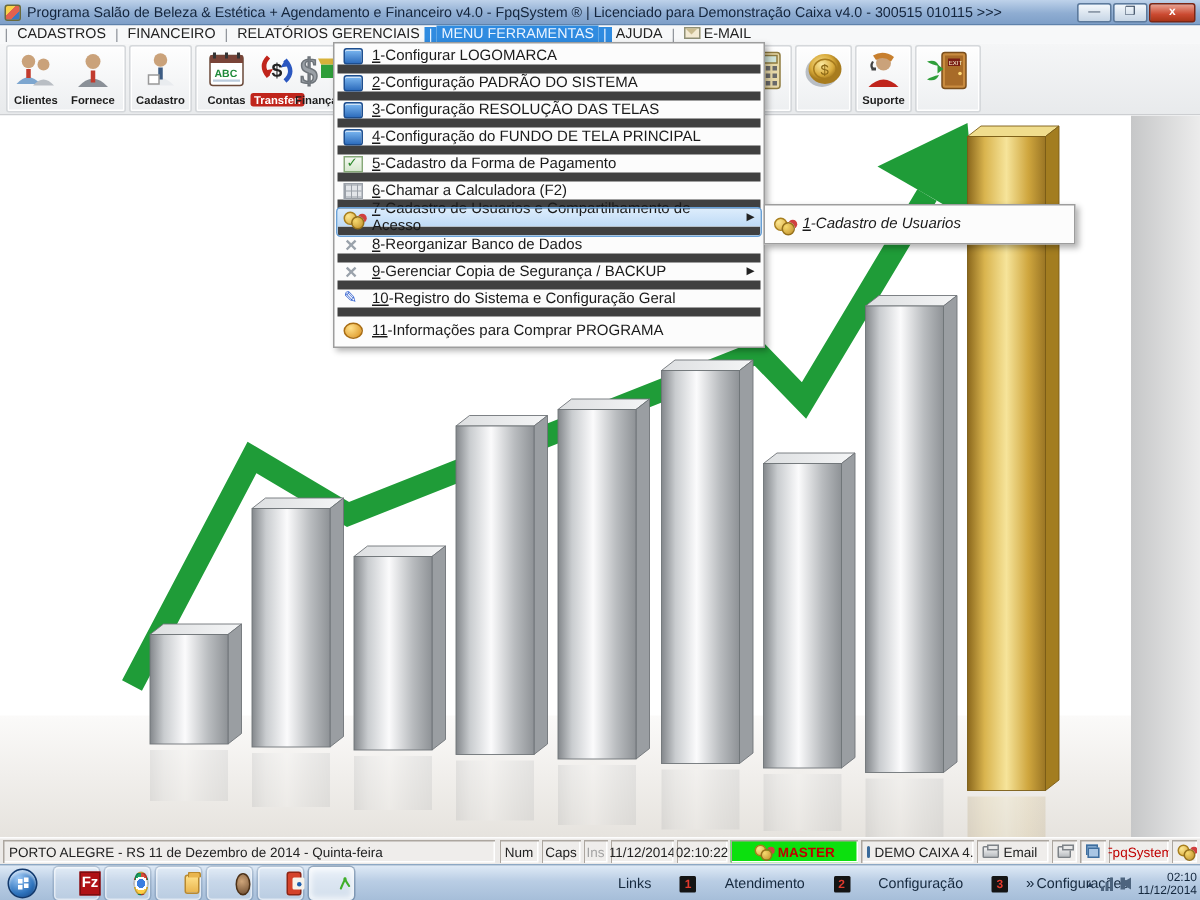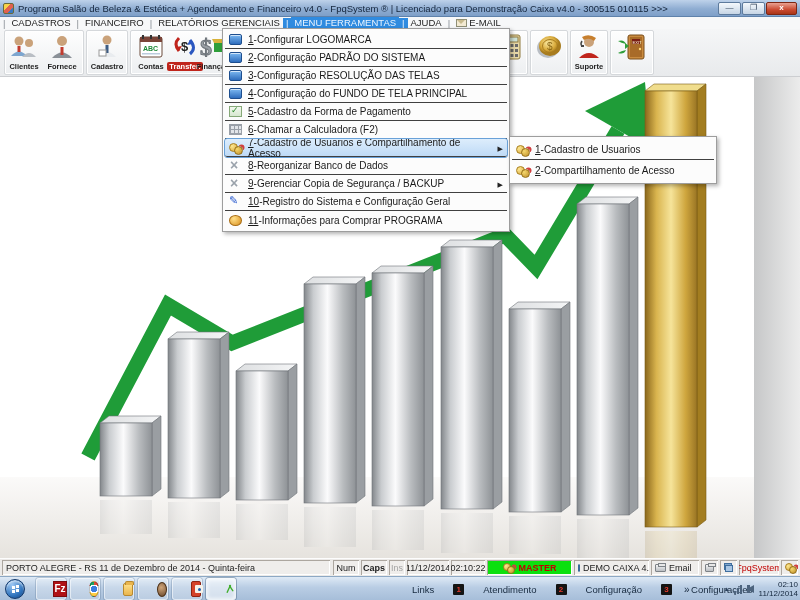--- a/index.html
+++ b/index.html
@@ -43,27 +43,27 @@
   .tb-label { font-size:7.5px; font-weight:bold; color:#1d1d1d; line-height:9px; white-space:nowrap; }
   .tb-label.red { background:#c0251c; color:#fff; border-radius:2px; padding:0 1px; }
 
   
   .main { position:absolute; left:0; top:77px; width:800px; height:481px; background:#fff; }
 
   
   .dropdown { position:absolute; left:222px; top:28px; width:288px; background:#fcfcfc;
     border:1px solid #9d9d9d; box-shadow:2px 2px 4px rgba(0,0,0,.3); z-index:40; padding:2px; }
   .dd-item { height:18px; display:flex; align-items:center; gap:6px; padding:0 16px 0 4px;
-    font-size:10px; color:#1a1a1a; border-bottom:1px solid #404040; position:relative; }
+    font-size:10px; color:#1a1a1a; border-bottom:6px solid #404040; position:relative; }
   .dd-item:last-child { border-bottom:none; }
   .dd-item.hl { background:linear-gradient(#ddedfc,#bedaf6); outline:1px solid #69a1d8; border-radius:2px; }
   .dd-arrow { position:absolute; right:4px; top:50%; transform:translateY(-50%);
     font-size:7px; color:#222; line-height:7px; }
   .submenu { position:absolute; left:509px; top:136px; width:208px; background:#fcfcfc;
-    border:1px solid #9d9d9d; box-shadow:2px 2px 4px rgba(0,0,0,.3); z-index:41; padding:2px; }
+    border:1px solid #9d9d9d; box-shadow:2px 2px 4px rgba(0,0,0,.3); z-index:41; padding:2px;font-style:italic; }
   .submenu .dd-item { height:21px; }
   u { text-decoration:underline; }
 
   
   .mi { flex:0 0 13px; height:11px; position:relative; }
   .ic-screen { width:13px; background:linear-gradient(#7db9f2,#2e6dbd); border:1px solid #1d4e8f;
     border-radius:2px; box-shadow:inset 0 1px 0 rgba(255,255,255,.65); }
   .ic-hand { width:12px; background:linear-gradient(#f2f7ee,#d7e8cf); border:1px solid #86a878; }
   .ic-hand:after { content:"✓"; position:absolute; left:1px; top:-2px; font-size:9px; color:#2c8a2c; }
   .ic-calc2 { width:11px; background:#e2e5e9; border:1px solid #9aa0a8;
@@ -471,30 +471,26 @@
         <span class="mi ic-globe"></span>
         <span><u>11</u>-Informações para Comprar PROGRAMA</span>
       </div>
   </div>
 
   <div class="submenu">
     <div class="dd-item">
         <span class="mi ic-keys"></span>
         <span><u>1</u>-Cadastro de Usuarios</span>
       </div>
-    <div class="dd-item">
-        <span class="mi ic-keys"></span>
-        <span><u>2</u>-Compartilhamento de Acesso</span>
-      </div>
   </div>
 
   <div class="statusbar">
     <div class="panel" style="left:2px;width:328px;">PORTO ALEGRE - RS 11 de Dezembro de 2014 - Quinta-feira</div>
     <div class="panel" style="left:333px;width:26px;justify-content:center;">Num</div>
-    <div class="panel" style="left:361px;width:26px;justify-content:center;font-weight:bold;">Caps</div>
+    <div class="panel" style="left:361px;width:26px;justify-content:center;">Caps</div>
     <div class="panel gray" style="left:389px;width:16px;justify-content:center;">Ins</div>
     <div class="panel" style="left:407px;width:42px;justify-content:center;">11/12/2014</div>
     <div class="panel" style="left:451px;width:34px;justify-content:center;">02:10:22</div>
     <div class="panel master" style="left:487px;width:85px;">
         <span class="sic sic-keys"></span>
         <span>MASTER</span>
       </div>
     <div class="panel" style="left:574px;width:75px;">
         <span class="sic sic-mon"></span>
         <span>DEMO CAIXA 4.0</span>

